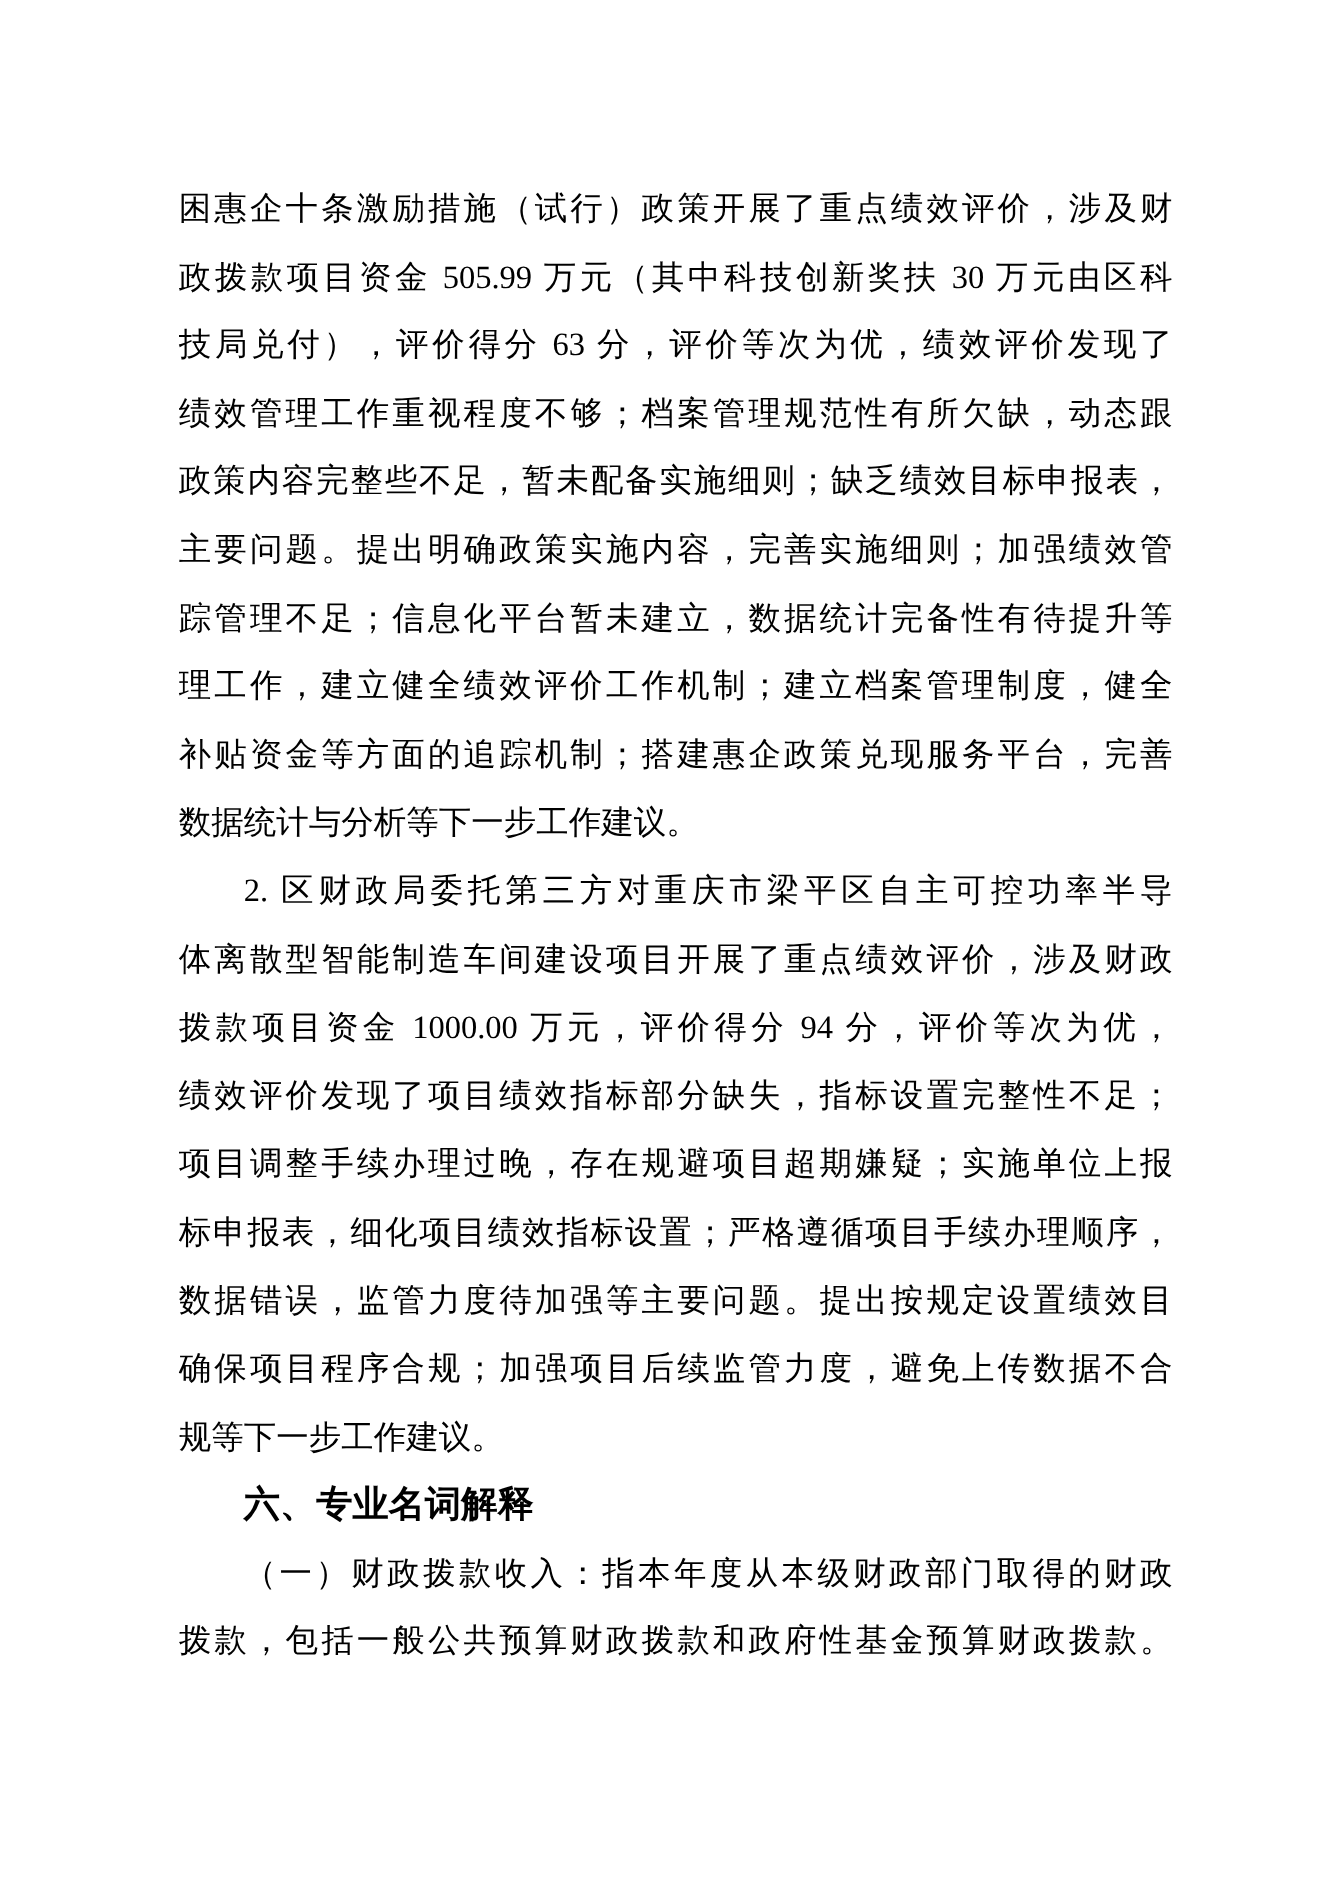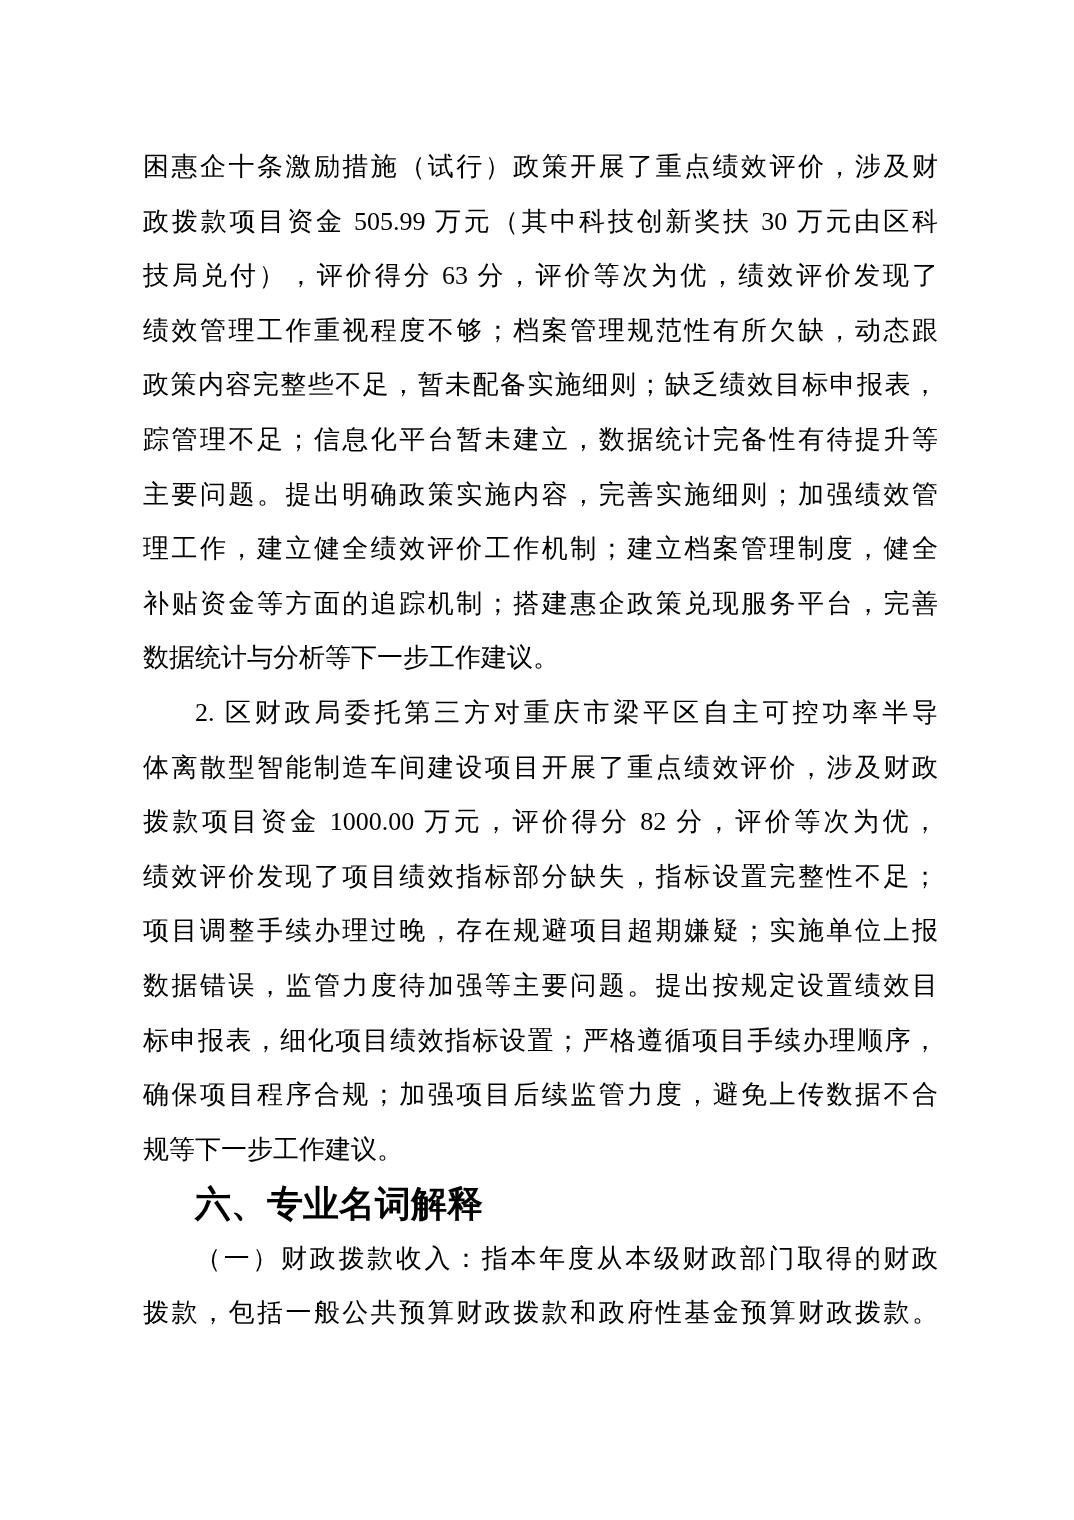--- a/index.html
+++ b/index.html
@@ -33,53 +33,53 @@
   .line.p-end {
     text-align: center;
     text-align-last: left;
   }
   .line.indent {
     text-indent: 52px;
   }
   .line.heading {
     font-family: "Liberation Sans", "DejaVu Sans", sans-serif;
     font-weight: 700;
-    font-size: 36px;
+    font-size: 29px;
     text-align: left;
     text-align-last: left;
     text-indent: 52px;
   }
   .lead-bold {
     font-weight: 400;
   }
 </style>
 </head>
 <body>
 
 <div class="page">
   <div class="textblock">
 
     <div class="line">困惠企十条激励措施（试行）政策开展了重点绩效评价，涉及财</div>
     <div class="line">政拨款项目资金 505.99 万元（其中科技创新奖扶 30 万元由区科</div>
     <div class="line">技局兑付），评价得分 63 分，评价等次为优，绩效评价发现了</div>
     <div class="line">绩效管理工作重视程度不够；档案管理规范性有所欠缺，动态跟</div>
     <div class="line">政策内容完整些不足，暂未配备实施细则；缺乏绩效目标申报表，</div>
+    <div class="line">主要问题。提出明确政策实施内容，完善实施细则；加强绩效管</div>
     <div class="line">踪管理不足；信息化平台暂未建立，数据统计完备性有待提升等</div>
-    <div class="line">主要问题。提出明确政策实施内容，完善实施细则；加强绩效管</div>
     <div class="line">理工作，建立健全绩效评价工作机制；建立档案管理制度，健全</div>
     <div class="line">补贴资金等方面的追踪机制；搭建惠企政策兑现服务平台，完善</div>
     <div class="line p-end">数据统计与分析等下一步工作建议。</div>
 
     <div class="line indent">2. 区财政局委托第三方对重庆市梁平区自主可控功率半导</div>
     <div class="line">体离散型智能制造车间建设项目开展了重点绩效评价，涉及财政</div>
-    <div class="line">拨款项目资金 1000.00 万元，评价得分 82 分，评价等次为优，</div>
+    <div class="line">拨款项目资金 1000.00 万元，评价得分 94 分，评价等次为优，</div>
     <div class="line">绩效评价发现了项目绩效指标部分缺失，指标设置完整性不足；</div>
     <div class="line">项目调整手续办理过晚，存在规避项目超期嫌疑；实施单位上报</div>
+    <div class="line">标申报表，细化项目绩效指标设置；严格遵循项目手续办理顺序，</div>
     <div class="line">数据错误，监管力度待加强等主要问题。提出按规定设置绩效目</div>
-    <div class="line">标申报表，细化项目绩效指标设置；严格遵循项目手续办理顺序，</div>
     <div class="line">确保项目程序合规；加强项目后续监管力度，避免上传数据不合</div>
     <div class="line p-end">规等下一步工作建议。</div>
 
     <div class="line heading">六、专业名词解释</div>
 
     <div class="line indent">
       <span class="lead-bold">（一）财政拨款收入：</span><span>指本年度从本级财政部门取得的财政</span>
     </div>
     <div class="line">拨款，包括一般公共预算财政拨款和政府性基金预算财政拨款。</div>
 

